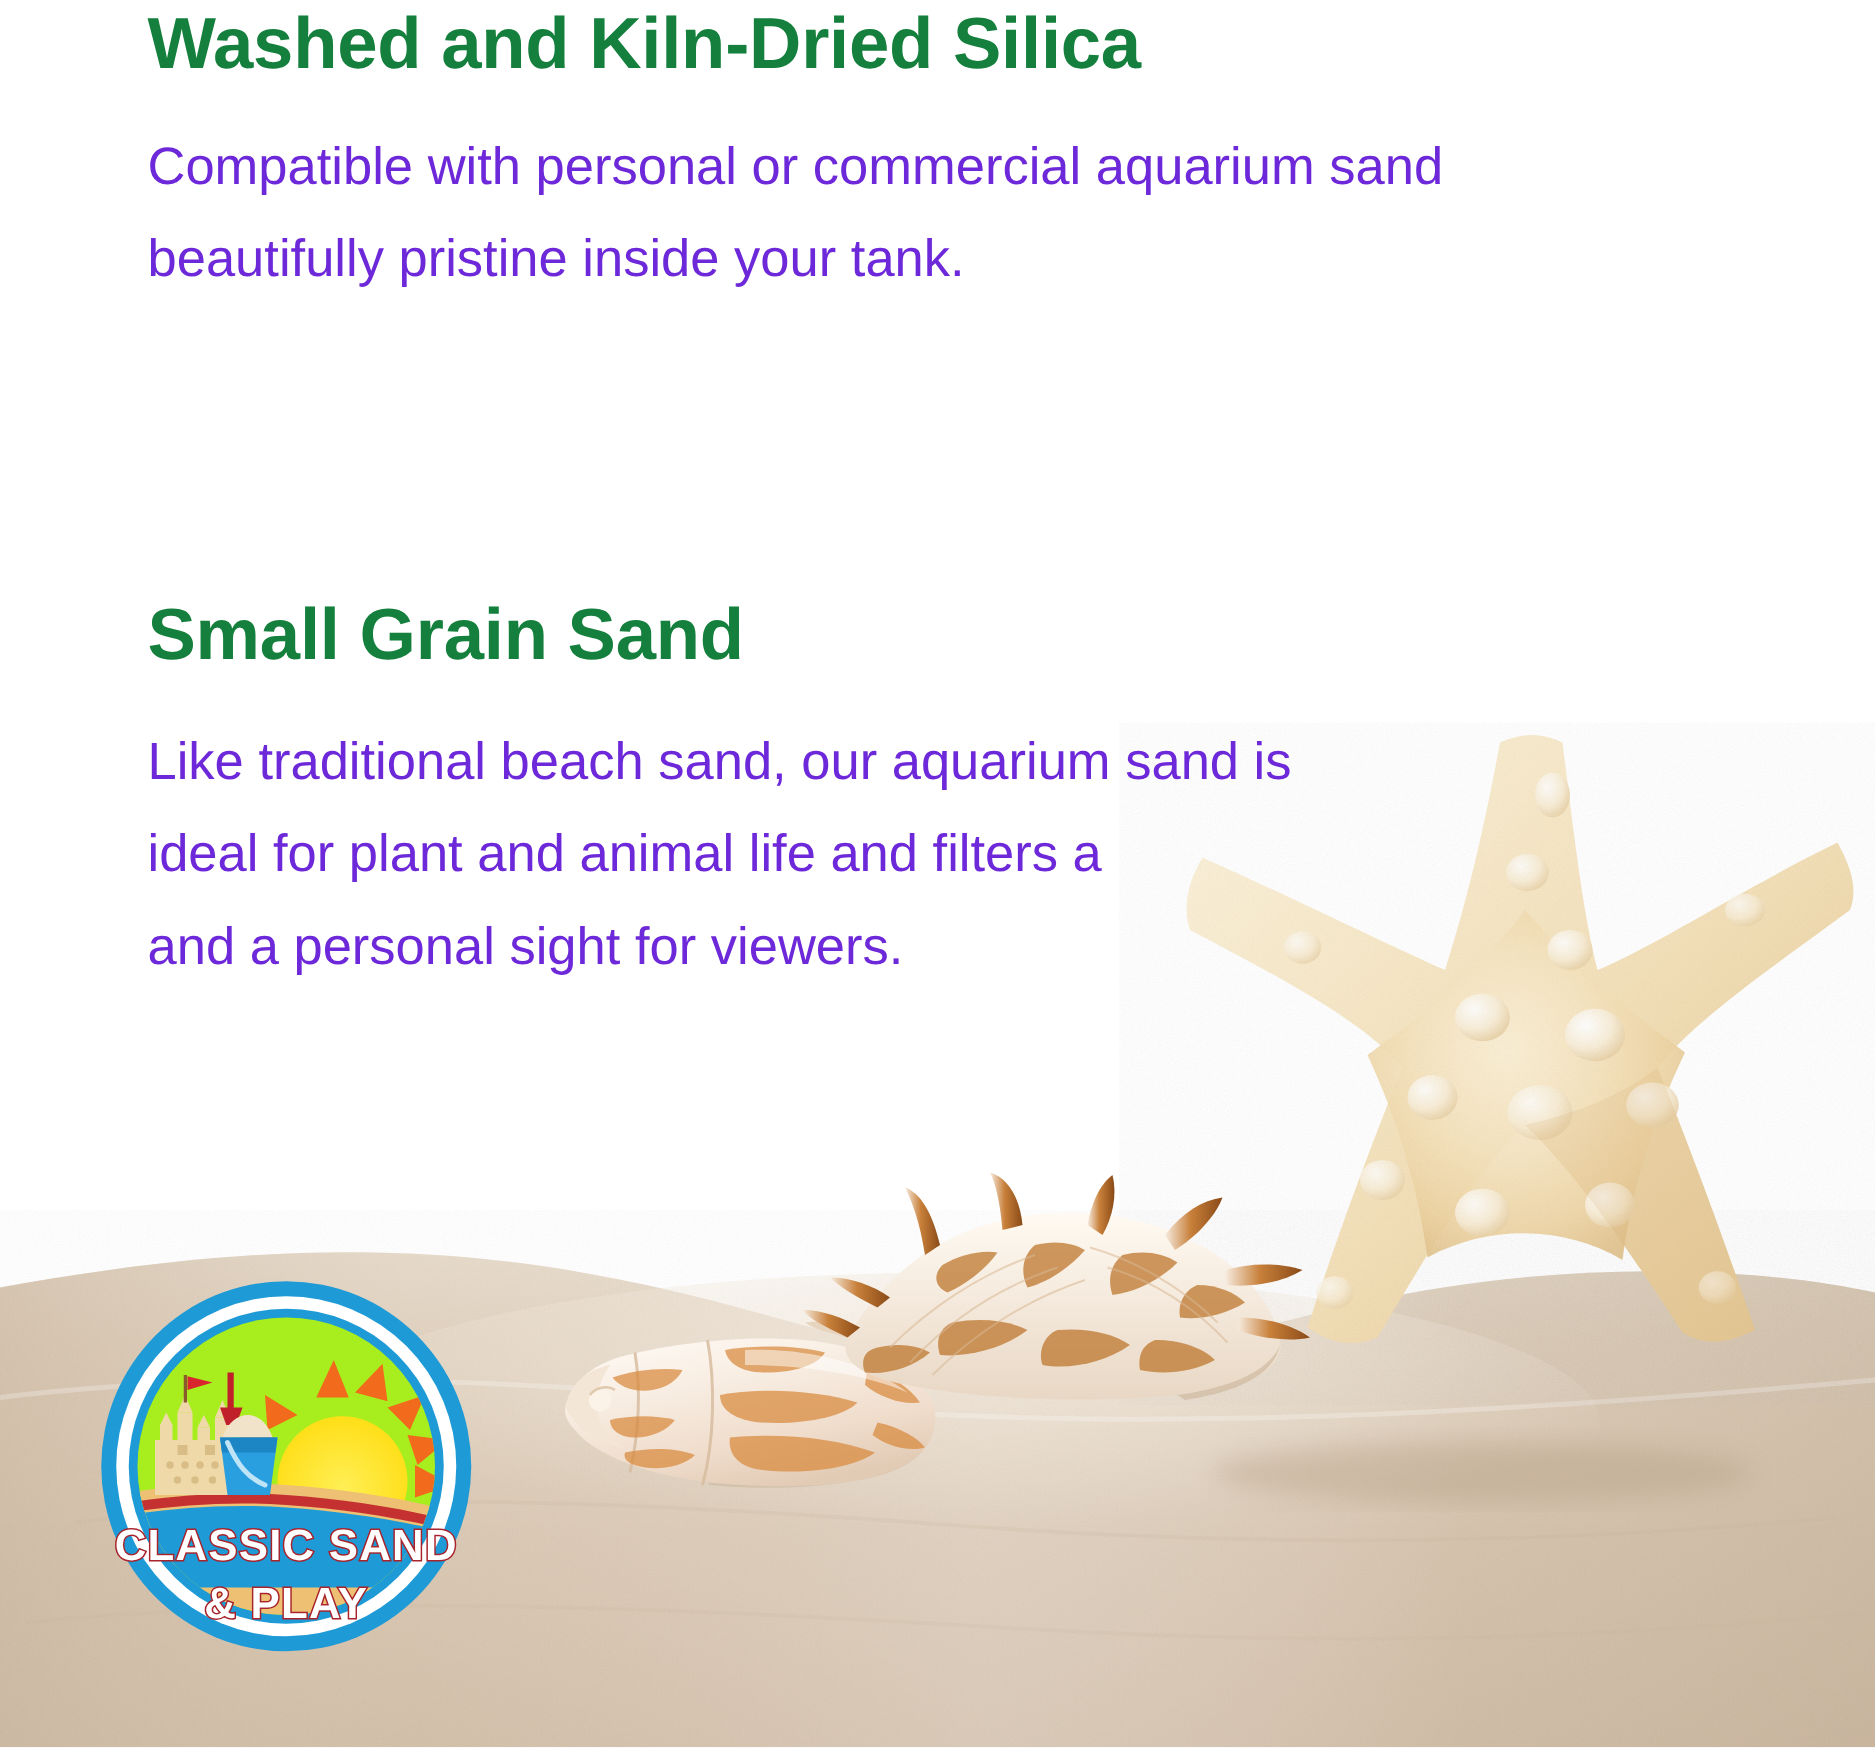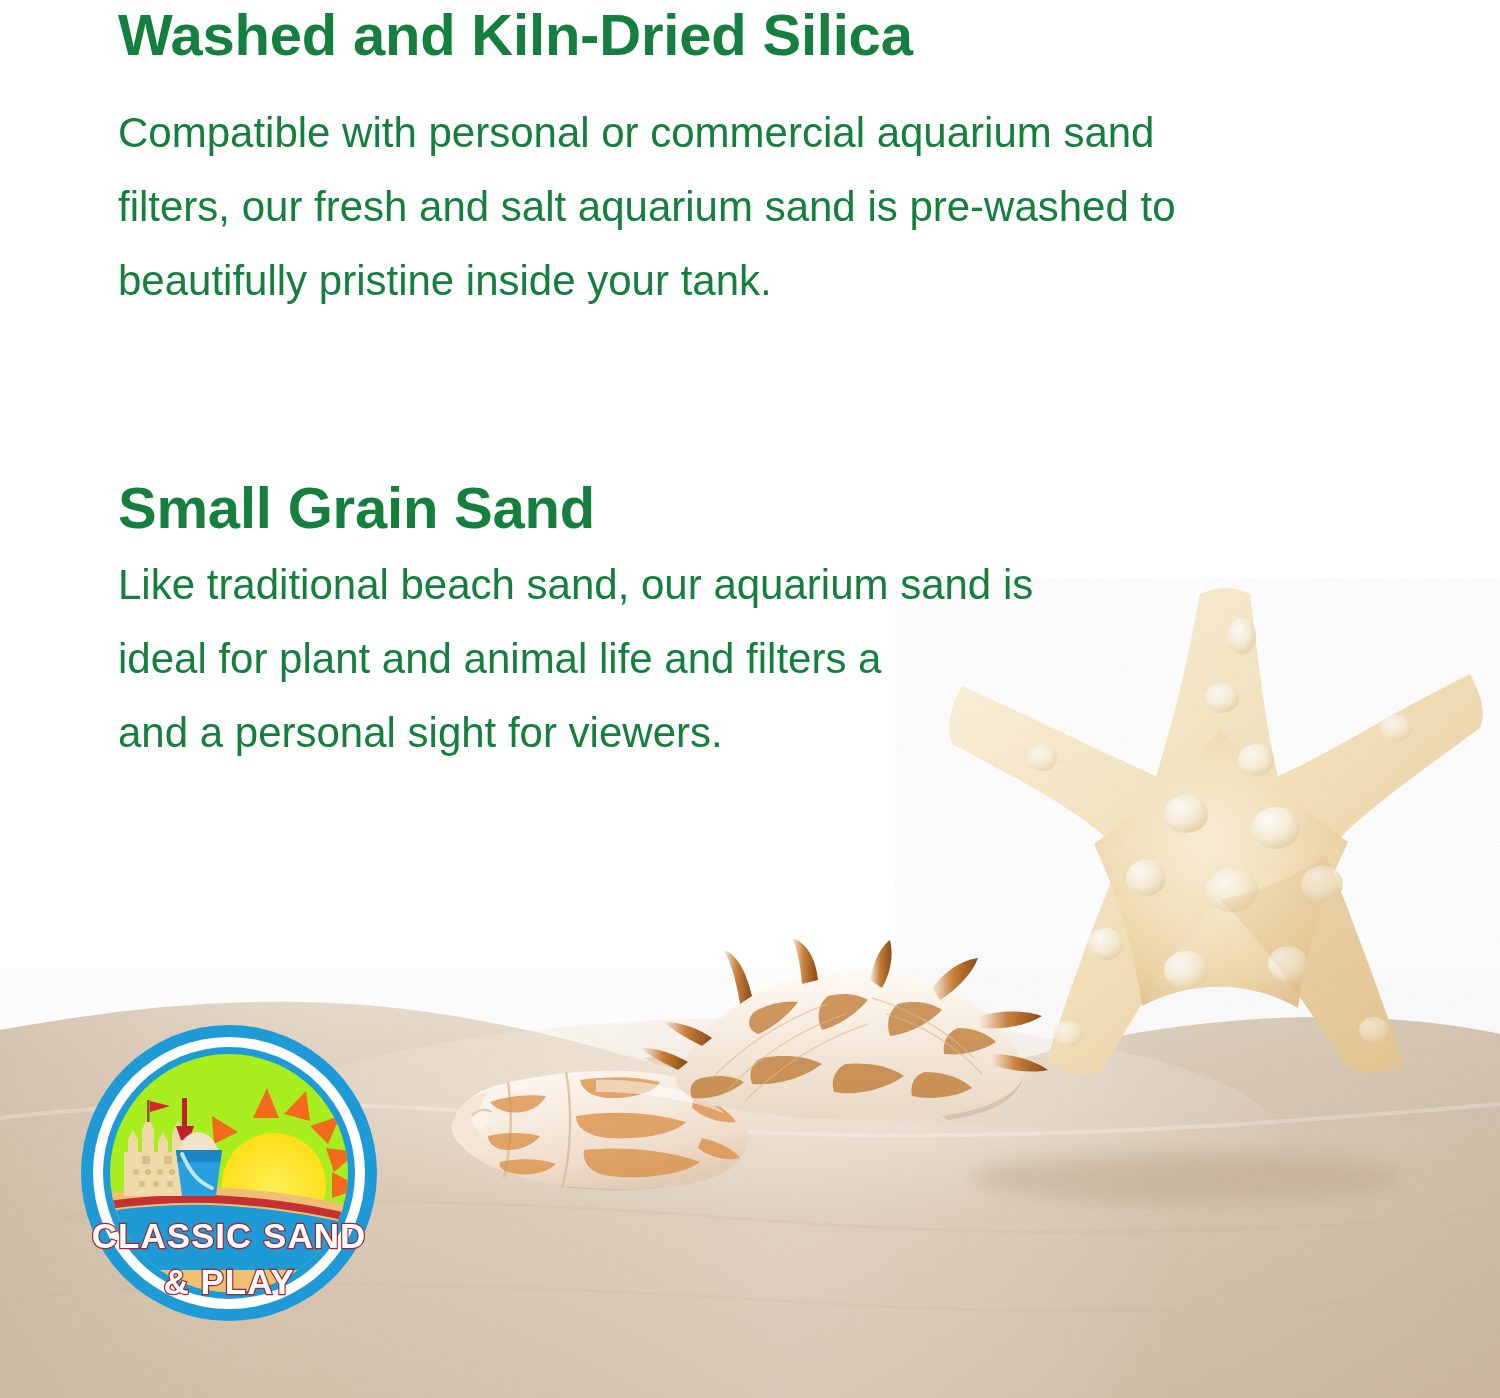--- a/index.html
+++ b/index.html
@@ -10,27 +10,27 @@
   }
   #stage{position:absolute;inset:0;overflow:hidden;background:#fff;}
 
   
   .copy{position:absolute;left:118px;top:0;width:1260px;z-index:40;}
   .hdg{
     font-size:58px;font-weight:700;letter-spacing:-0.2px;
     color:#15803d;line-height:1.0;margin:0;white-space:nowrap;
   }
   .para{
-    font-size:42px;font-weight:400;color:#15803d;line-height:74px;margin:0;
+    font-size:42px;font-weight:400;color:#6d28d9;line-height:74px;margin:0;
   }
   .para span{display:block;white-space:nowrap;}
   #hdg1{position:absolute;top:6px;left:0;}
   #para1{position:absolute;top:96px;left:0;}
   #hdg2{position:absolute;top:479px;left:0;}
-  #para2{position:absolute;top:548px;left:0;}
+  #para2{position:absolute;top:572px;left:0;}
 
   
   .sand-wrap{position:absolute;left:0;bottom:0;width:1500px;height:430px;z-index:5;}
   .sand-svg{display:block;width:1500px;height:430px;}
 
   
   .starfish{position:absolute;left:856px;top:578px;width:648px;height:632px;z-index:20;}
   .starfish svg{display:block;width:100%;height:100%;}
 
   
@@ -383,21 +383,20 @@
       <text class="logo-txt" x="151" y="272" text-anchor="middle" font-size="35">&amp; PLAY</text>
     </svg>
   </div>
 
   <div class="copy">
 
     <h2 id="hdg1" class="hdg">Washed and Kiln-Dried Silica</h2>
 
     <p id="para1" class="para">
       <span>Compatible with personal or commercial aquarium sand</span>
-      <span>filters, our fresh and salt aquarium sand is pre-washed to</span>
       <span>beautifully pristine inside your tank.</span>
     </p>
 
     <h2 id="hdg2" class="hdg">Small Grain Sand</h2>
 
     <p id="para2" class="para">
       <span>Like traditional beach sand, our aquarium sand is</span>
       <span>ideal for plant and animal life and filters a</span>
       <span>and a personal sight for viewers.</span>
     </p>

